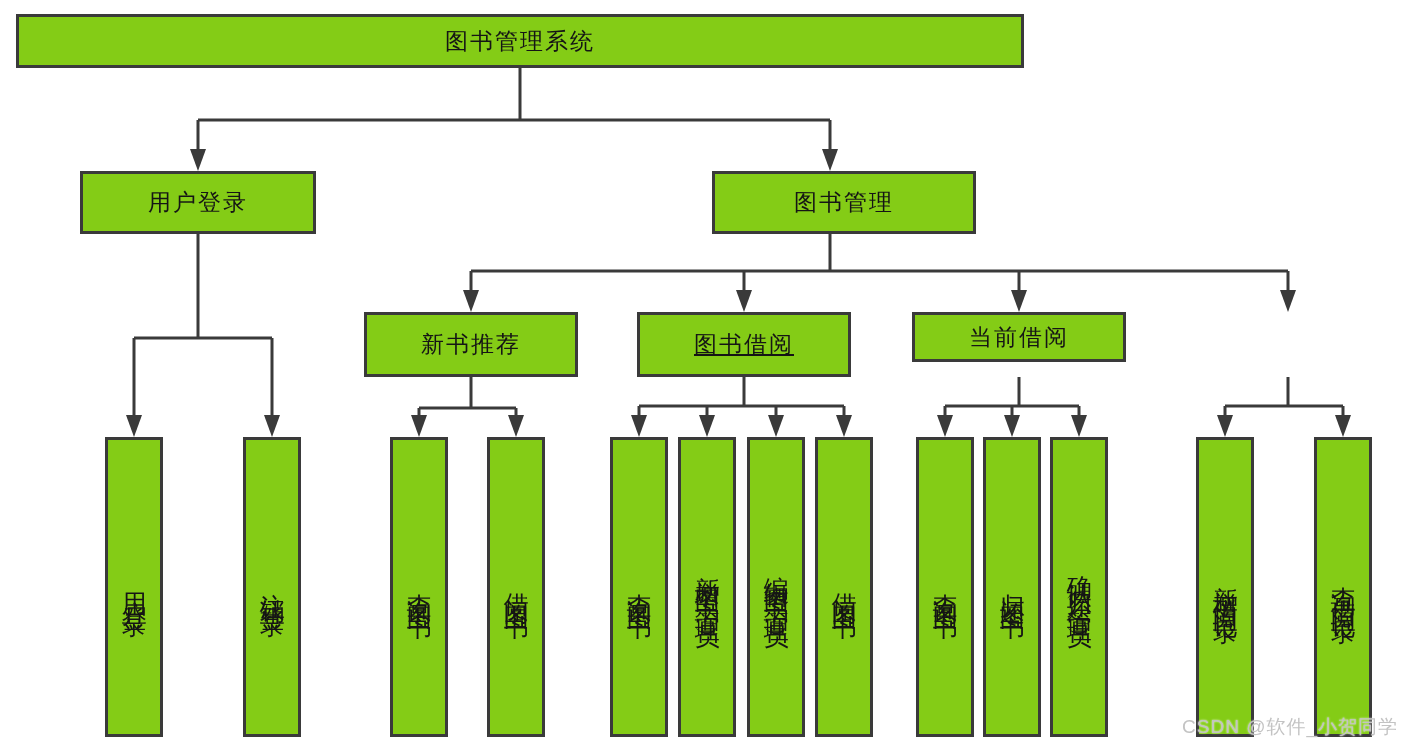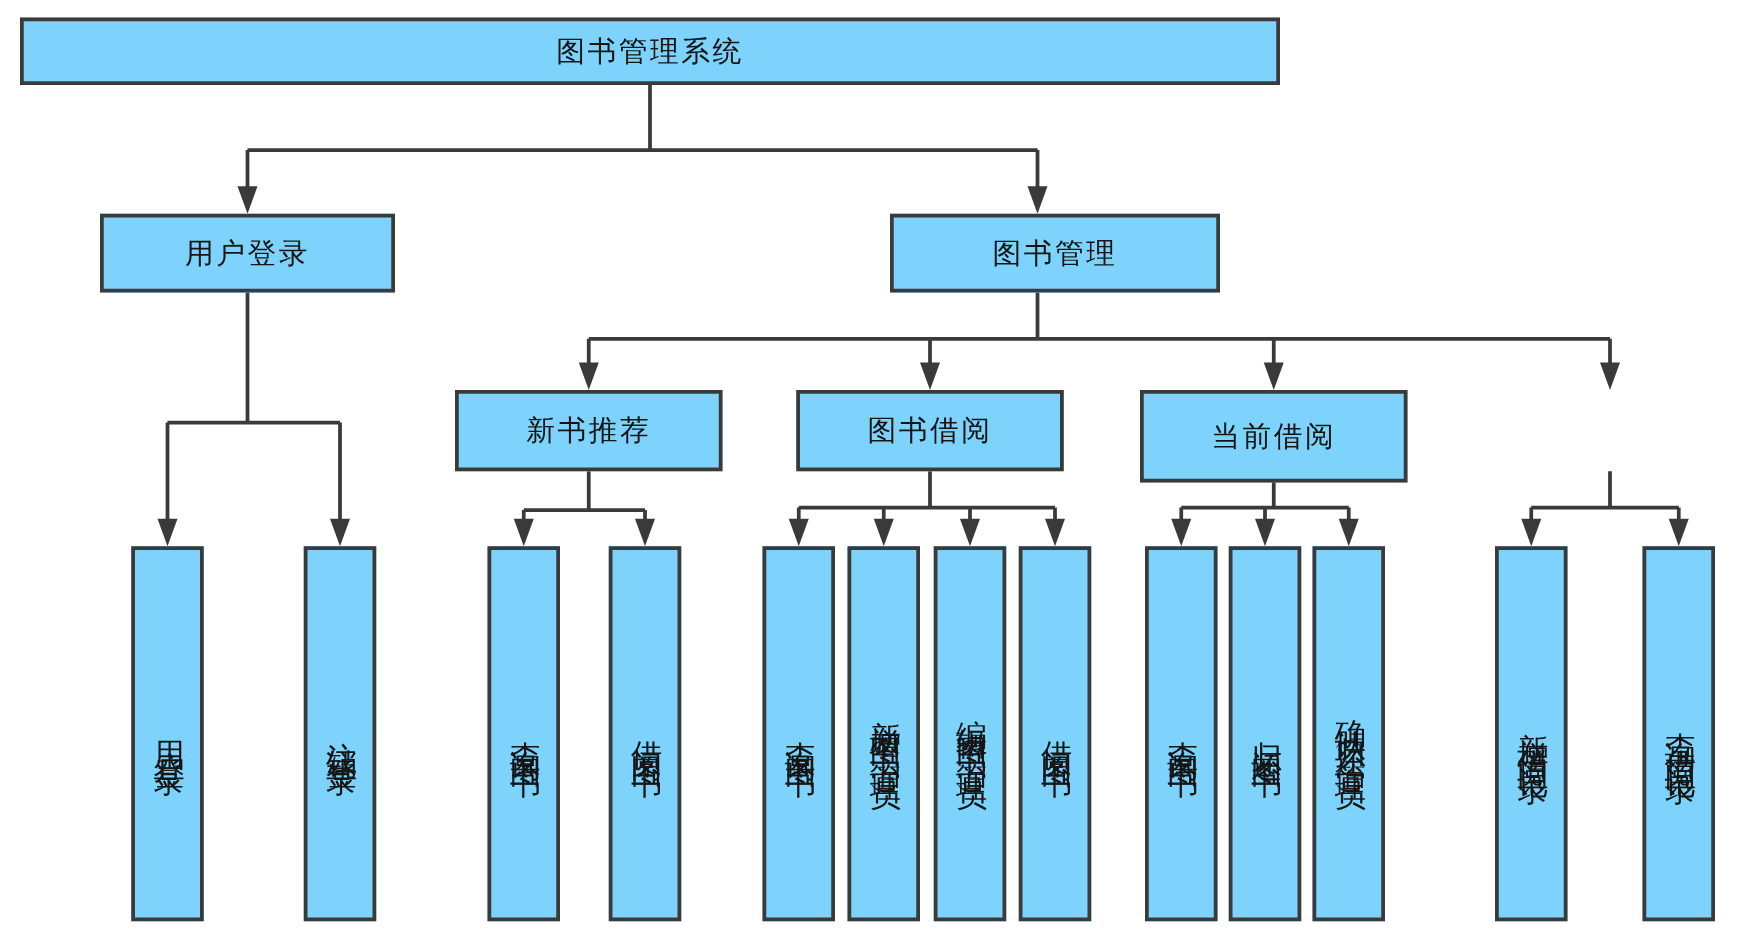--- a/index.html
+++ b/index.html
@@ -18,21 +18,21 @@
   .connector-layer {
     position: absolute;
     left: 0;
     top: 0;
     width: 1405px;
     height: 747px;
   }
   .node {
     position: absolute;
     box-sizing: border-box;
-    background: #7dd3fc;
+    background: #84cc16;
     border: 3px solid #3a3a3a;
     display: flex;
     align-items: center;
     justify-content: center;
     color: #151515;
   }
   .node.h-box span {
     font-size: 23px;
     letter-spacing: 2px;
     white-space: nowrap;
@@ -132,24 +132,24 @@
   <div class="node h-box" style="left:80px; top:171px; width:236px; height:63px;">
     <span>用户登录</span>
   </div>
   <div class="node h-box" style="left:712px; top:171px; width:264px; height:63px;">
     <span>图书管理</span>
   </div>
 
   <div class="node h-box" style="left:364px; top:312px; width:214px; height:65px;">
     <span>新书推荐</span>
   </div>
-  <div class="node h-box" style="left:637px; top:312px; width:214px; height:65px;">
+  <div class="node h-box" style="left:637px; top:312px; width:214px; height:65px;text-decoration:underline;">
     <span>图书借阅</span>
   </div>
-  <div class="node h-box" style="left:912px; top:312px; width:214px; height:74px;">
+  <div class="node h-box" style="left:912px; top:312px; width:214px; height:50px;">
     <span>当前借阅</span>
   </div>
 
   <div class="node v-box" style="left:105px; top:437px; width:58px; height:300px;">
     <span>用户登录</span>
   </div>
   <div class="node v-box" style="left:243px; top:437px; width:58px; height:300px;">
     <span>注销登录</span>
   </div>
 
@@ -183,14 +183,15 @@
     <span>确认归还（管理员）</span>
   </div>
 
   <div class="node v-box" style="left:1196px; top:437px; width:58px; height:300px;">
     <span>新增借阅记录</span>
   </div>
   <div class="node v-box" style="left:1314px; top:437px; width:58px; height:300px;">
     <span>查询借阅记录</span>
   </div>
 
+  <div class="watermark">CSDN @软件_小贺同学</div>
 
 </div>
 
 </body></html>

